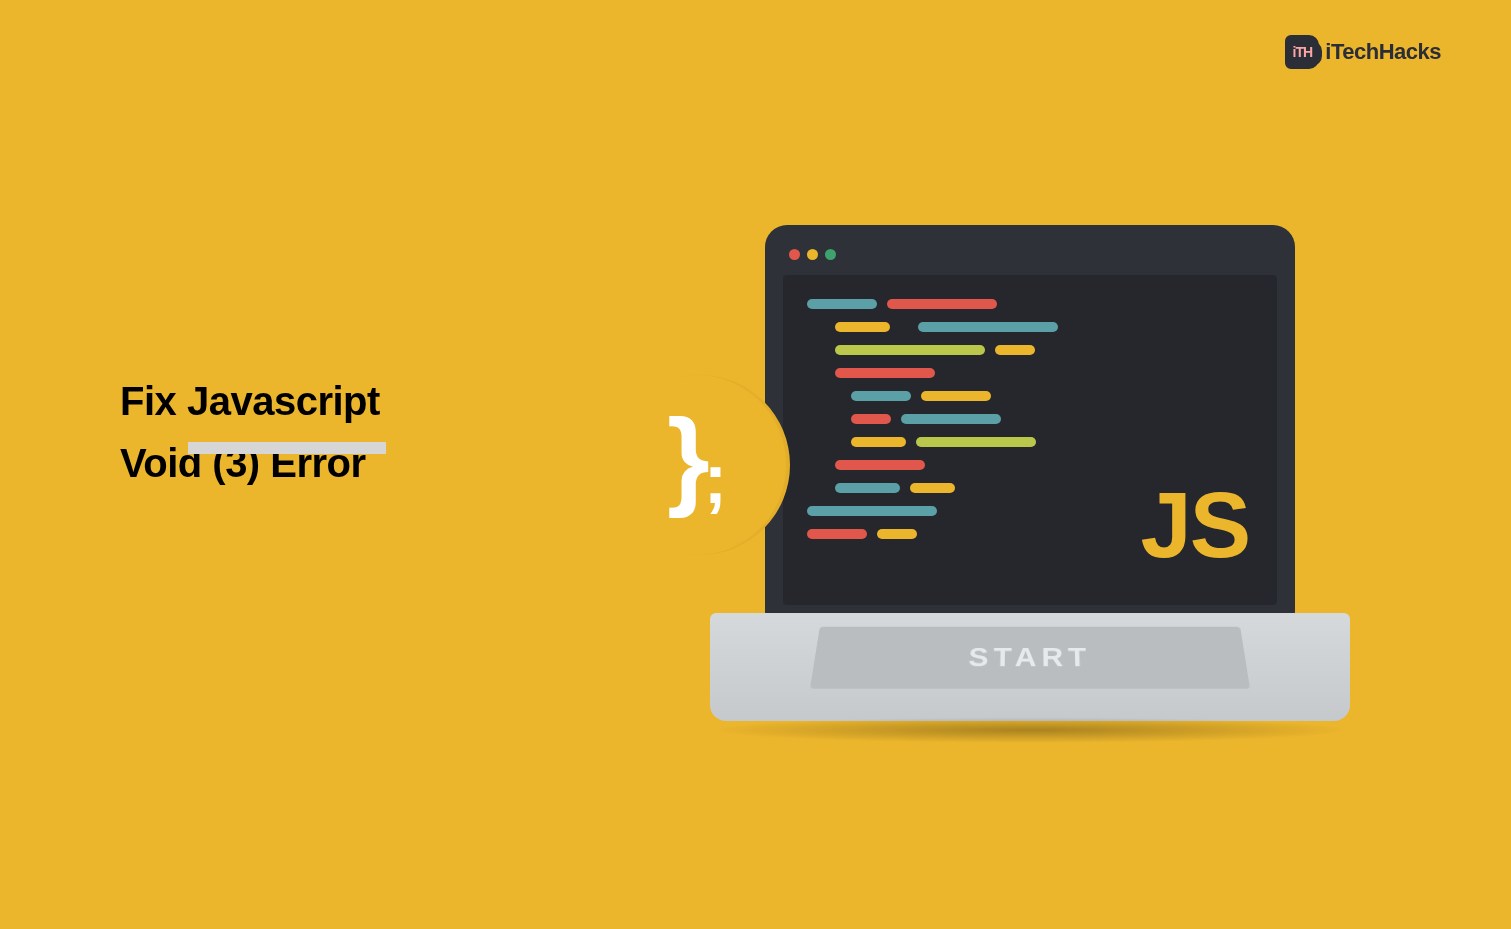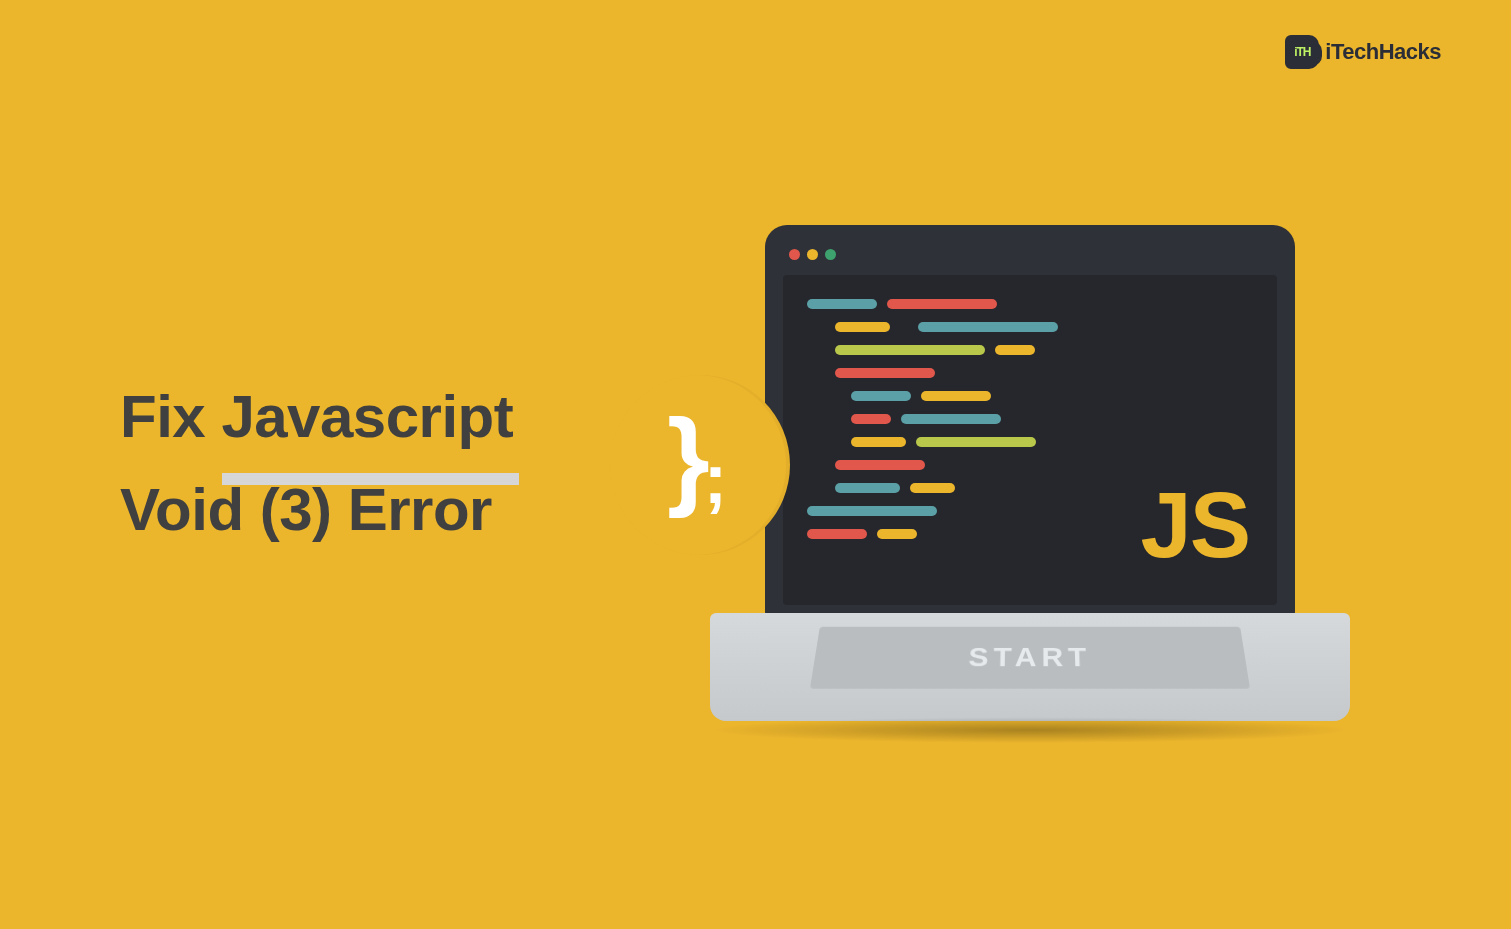--- a/index.html
+++ b/index.html
@@ -24,23 +24,23 @@
     color: #2b2e36;
   }
   .brand-mark {
     width: 34px;
     height: 34px;
     background: #2b2e36;
     border-radius: 6px 10px 10px 6px;
     display: flex;
     align-items: center;
     justify-content: center;
-    color: #bef264;
-    font-weight: 800;
-    font-size: 12px;
+    color: #fca5a5;
+    font-weight: 800;
+    font-size: 14px;
     letter-spacing: -1px;
     position: relative;
   }
   .brand-mark::after{
     content:"";
     position:absolute;
     right:-3px; top:6px;
     width:10px;height:22px;
     border-right:3px solid #2b2e36;
     border-top:3px solid #2b2e36;
@@ -50,22 +50,22 @@
     font-size: 22px;
     font-weight: 800;
     letter-spacing: -0.5px;
   }
 
   
   .headline {
     position: absolute;
     left: 120px;
     top: 370px;
-    color: #404040;
-    font-size: 60px;
+    color: #000000;
+    font-size: 40px;
     font-weight: 800;
     line-height: 1.55;
     letter-spacing: -0.5px;
   }
   .headline .jsword {
     position: relative;
     display: inline-block;
   }
   .headline .jsword::after {
     content: "";

